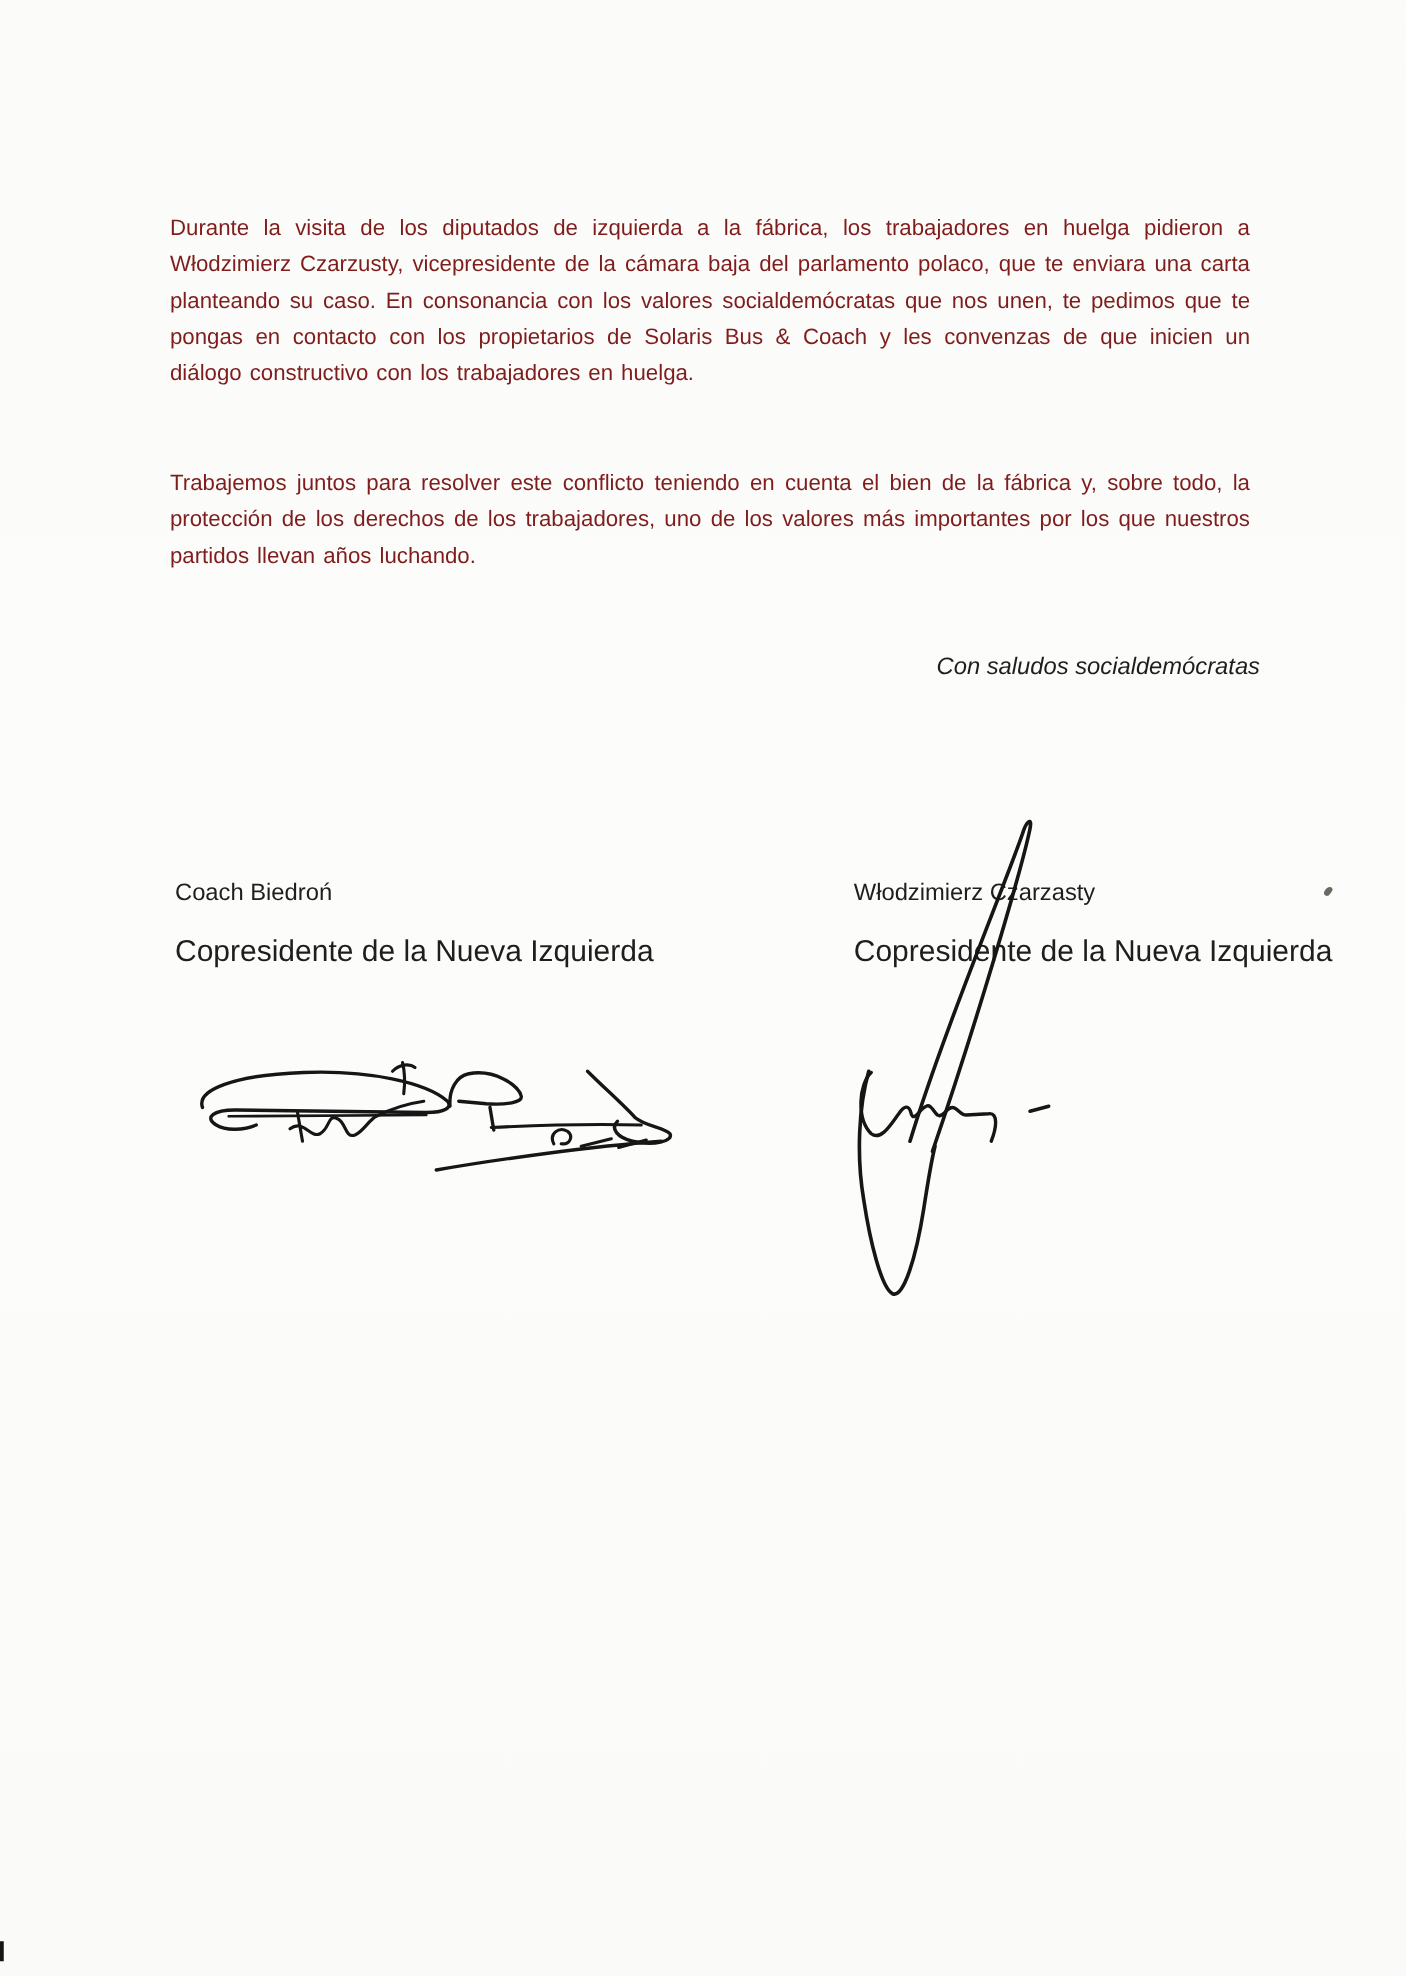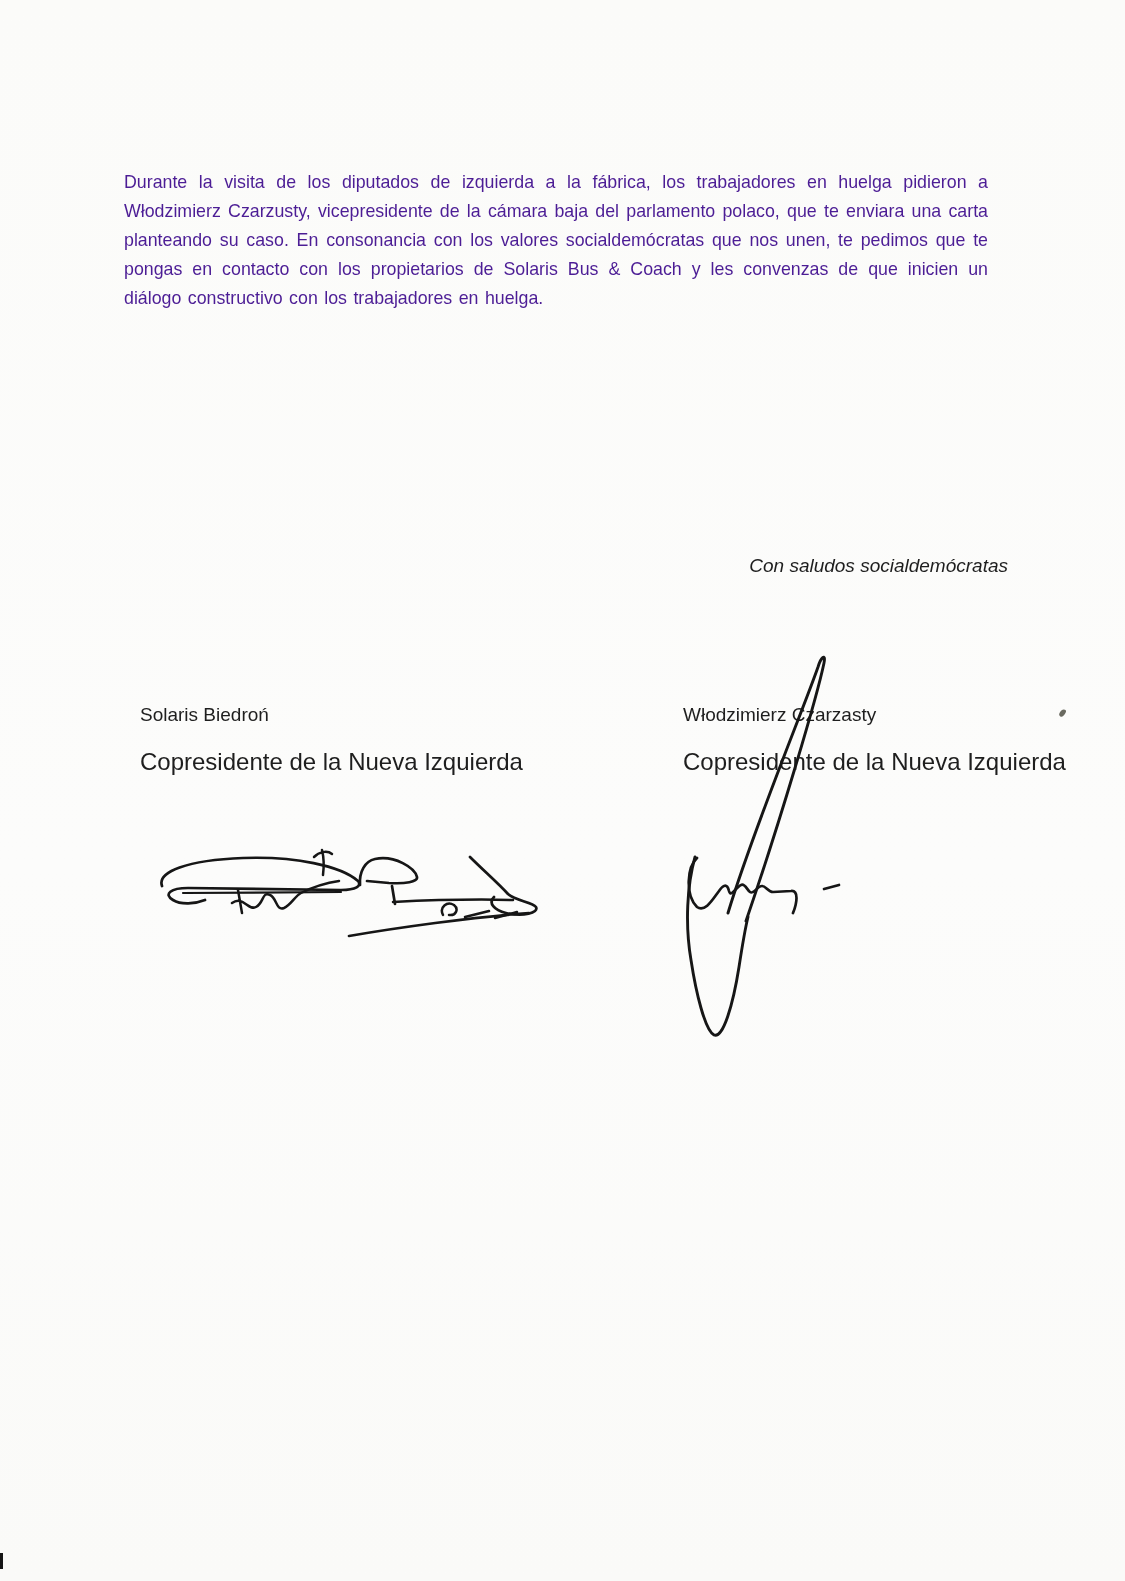--- a/index.html
+++ b/index.html
@@ -14,42 +14,41 @@
     font-family: "Liberation Sans", sans-serif;
     color: #1f1f1f;
     overflow: hidden;
   }
   .scan-page {
     position: absolute;
     inset: 0;
   }
   .para {
     position: absolute;
-    left: 124px;
+    left: 136px;
     width: 864px;
     font-size: 17.8px;
     line-height: 29px;
     text-align: justify;
     text-justify: inter-word;
     word-spacing: 1.5px;
-    color: #4c1d95;
+    color: #7f1d1d;
     font-weight: 500;
     -webkit-font-smoothing: antialiased;
   }
   .para-1 { top: 168px; }
   .para-2 { top: 372px; }
   .closing {
     position: absolute;
     top: 523px;
     right: 117px;
     font-size: 19px;
     font-style: italic;
     font-weight: 500;
     color: #1e1e1e;
-    margin-top: 32px;
   }
   .sig-name {
     position: absolute;
     font-size: 19px;
     font-weight: 500;
     color: #1e1e1e;
     white-space: nowrap;
   }
   .sig-title {
     position: absolute;
@@ -94,24 +93,25 @@
     background: #151515;
   }
 </style>
 </head>
 <body>
 
 <div class="scan-page">
 
   <div class="para para-1">Durante la visita de los diputados de izquierda a la fábrica, los trabajadores en huelga pidieron a Włodzimierz Czarzusty, vicepresidente de la cámara baja del parlamento polaco, que te enviara una carta planteando su caso. En consonancia con los valores socialdemócratas que nos unen, te pedimos que te pongas en contacto con los propietarios de Solaris Bus &amp; Coach y les convenzas de que inicien un diálogo constructivo con los trabajadores en huelga.</div>
 
+  <div class="para para-2">Trabajemos juntos para resolver este conflicto teniendo en cuenta el bien de la fábrica y, sobre todo, la protección de los derechos de los trabajadores, uno de los valores más importantes por los que nuestros partidos llevan años luchando.</div>
 
   <div class="closing">Con saludos socialdemócratas</div>
 
-  <div class="sig-name left-block row-name">Solaris Biedroń</div>
+  <div class="sig-name left-block row-name">Coach Biedroń</div>
 
   <div class="sig-title left-block row-title">Copresidente de la Nueva Izquierda</div>
 
   <div class="sig-name right-block row-name">Włodzimierz Czarzasty</div>
 
   <div class="sig-title right-block row-title">Copresidente de la Nueva Izquierda</div>
 
   <svg id="sig-left" class="sig-svg" width="400" height="114" viewBox="0 0 400 114" aria-hidden="true">
 
     <path stroke-width="2.7" d="M 19 60 C 14 46, 44 34, 100 32 C 152 30, 198 40, 215 55 C 219 60, 213 64, 198 64 L 45 62 C 28 62, 20 68, 30 74 C 38 79, 52 78, 62 74"></path>

